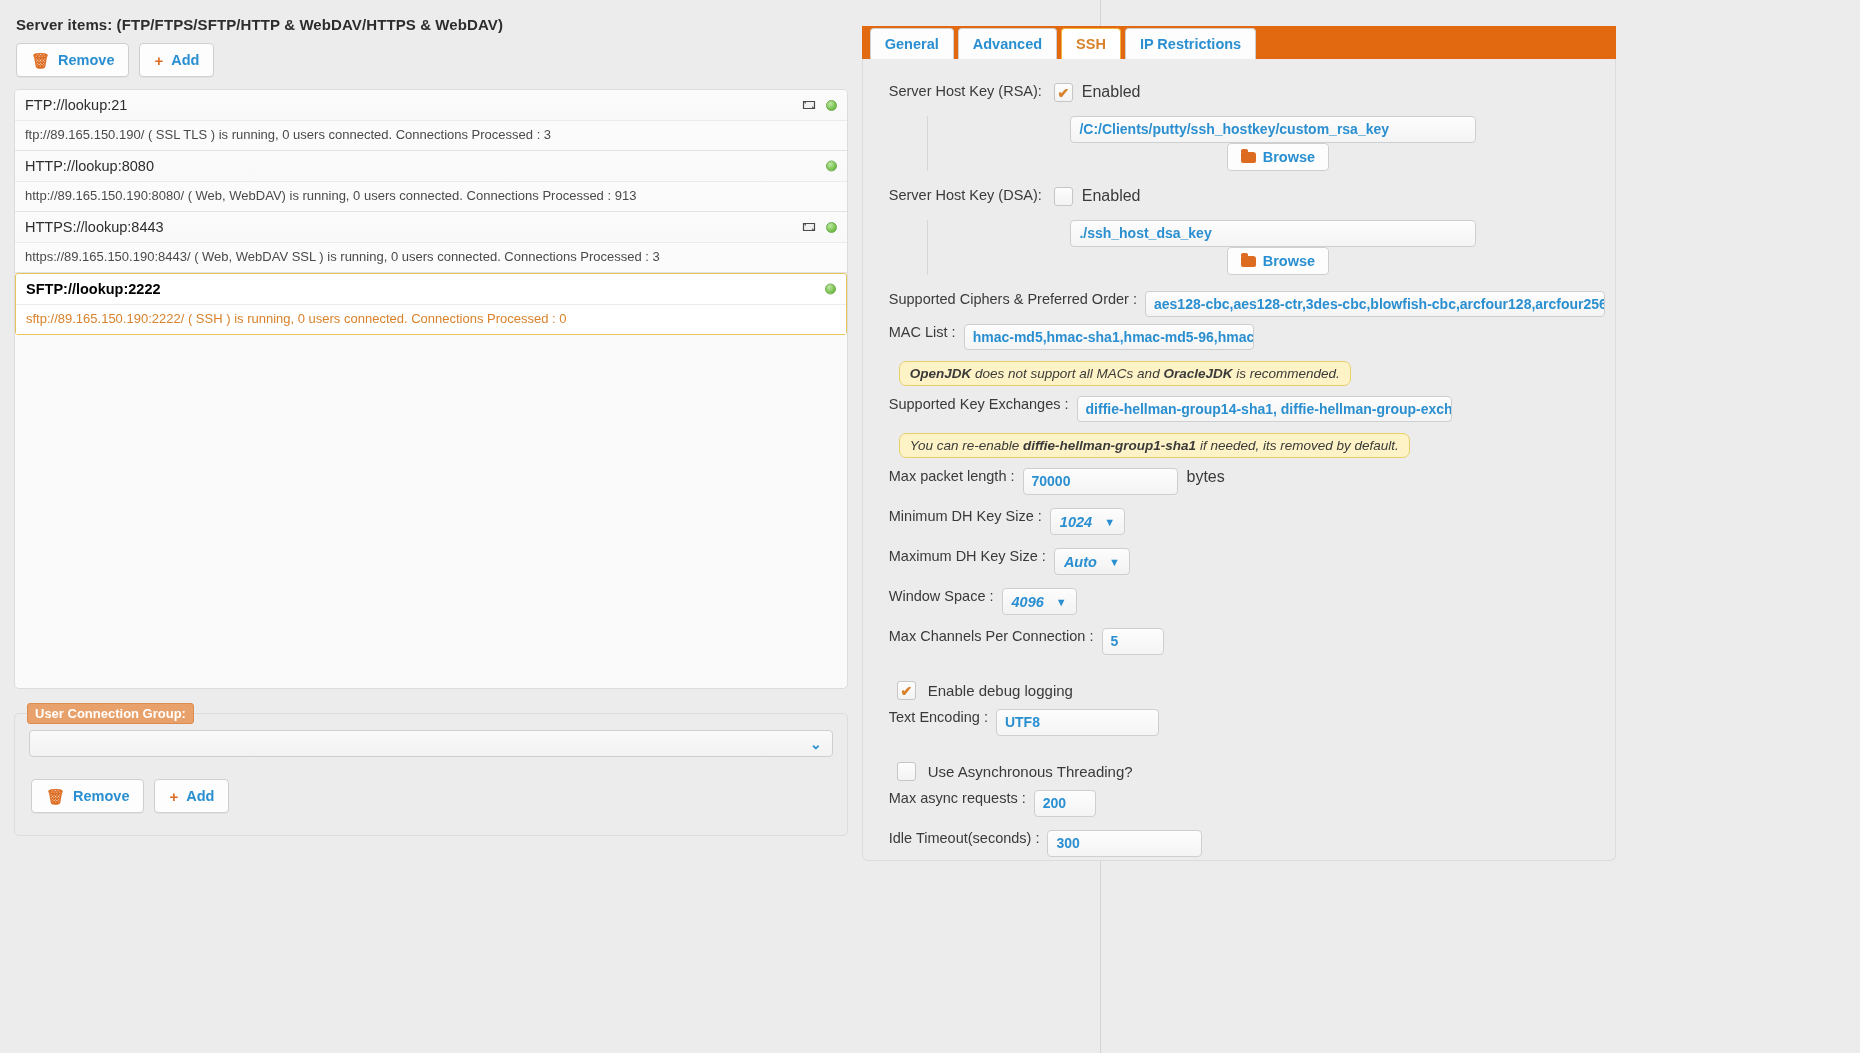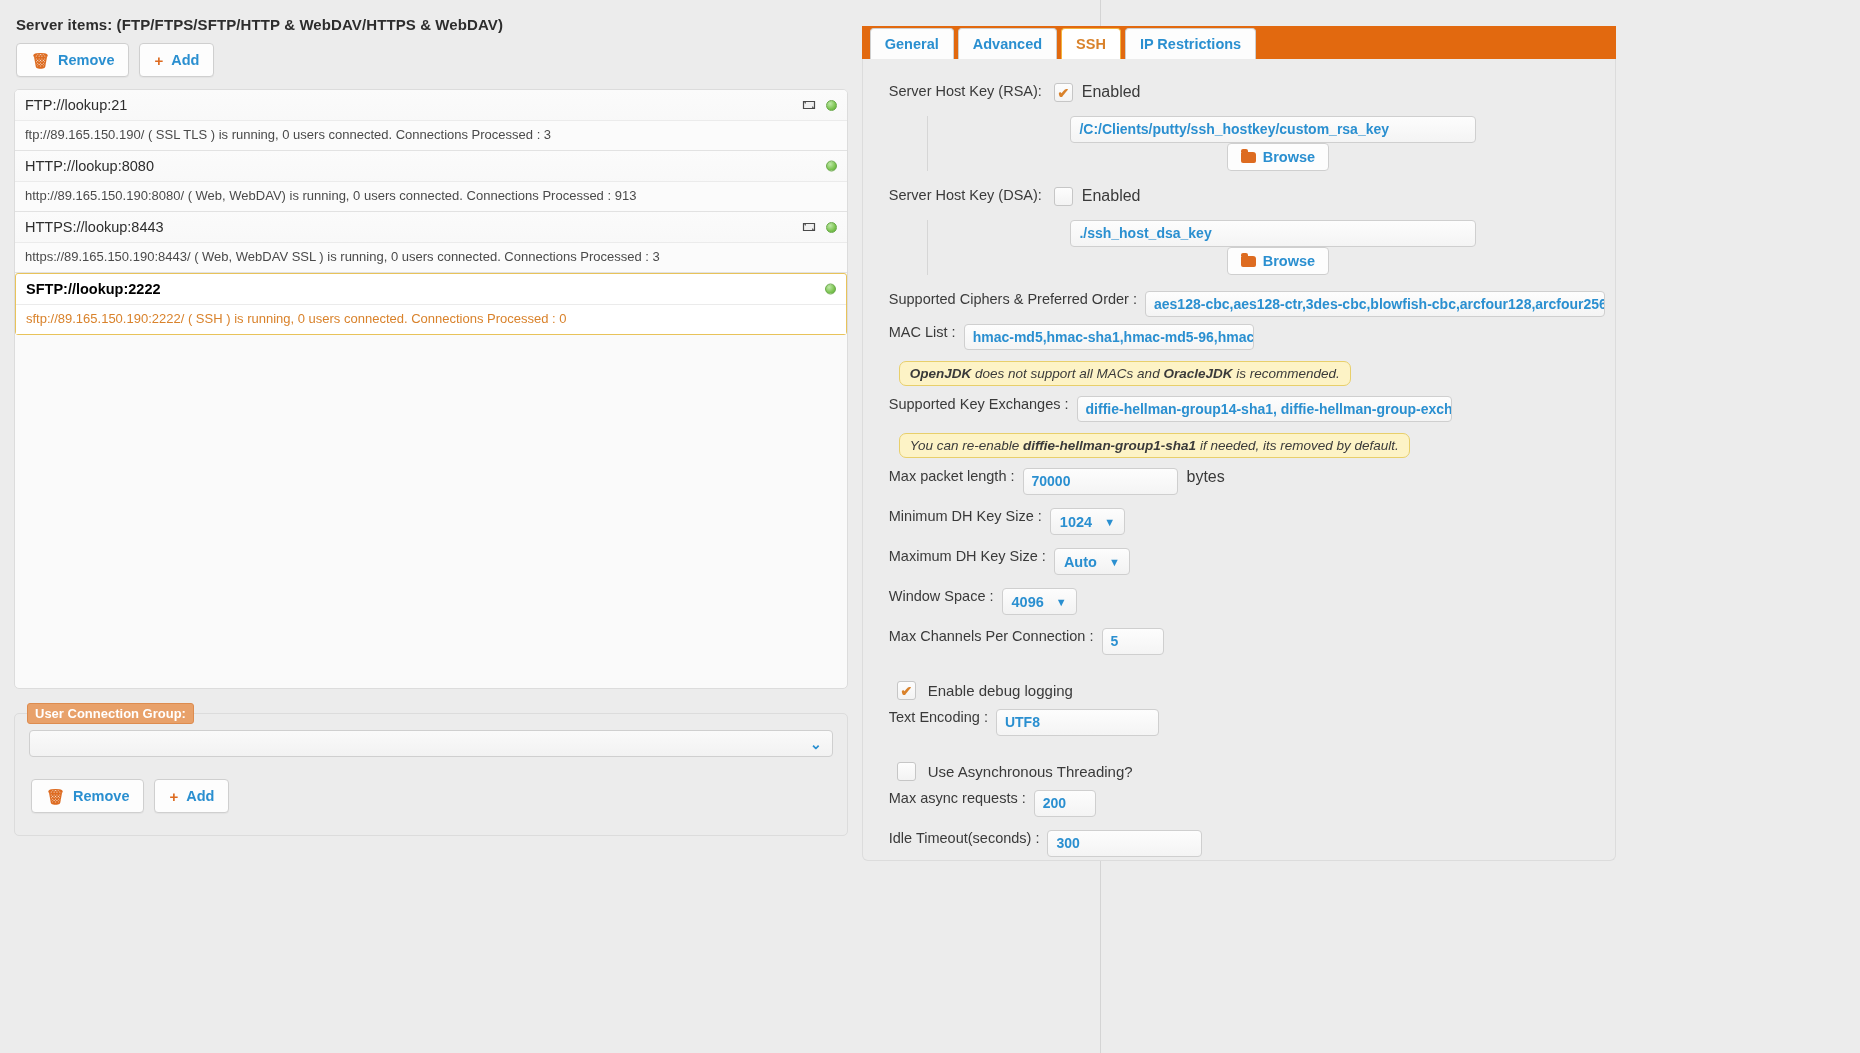--- a/index.html
+++ b/index.html
@@ -283,20 +283,21 @@
     background: linear-gradient(#fdfdfd,#f2f2f2);
     border: 1px solid #cfcfcf;
     border-radius: 4px;
     height: 27px;
     padding: 0 9px;
     font-size: 14.5px;
     font-weight: bold;
     color: #2a8fd0;
     cursor: pointer;
     gap: 12px;
+    font-style: italic;
   }
   .sel .caret { color: #2a8fd0; font-size: 11px; }
 
   .spacer6 { height: 6px; }
   .spacer10 { height: 10px; }
   .gap-lbl { margin-left: 9px; font-size: 16px; color: #3a3a3a; }
   .cb-row { display:flex; align-items:center; gap: 12px; margin: 9px 0 9px 0; }
   .cb-row .lbl { font-size: 15px; }
 </style>
 </head>

